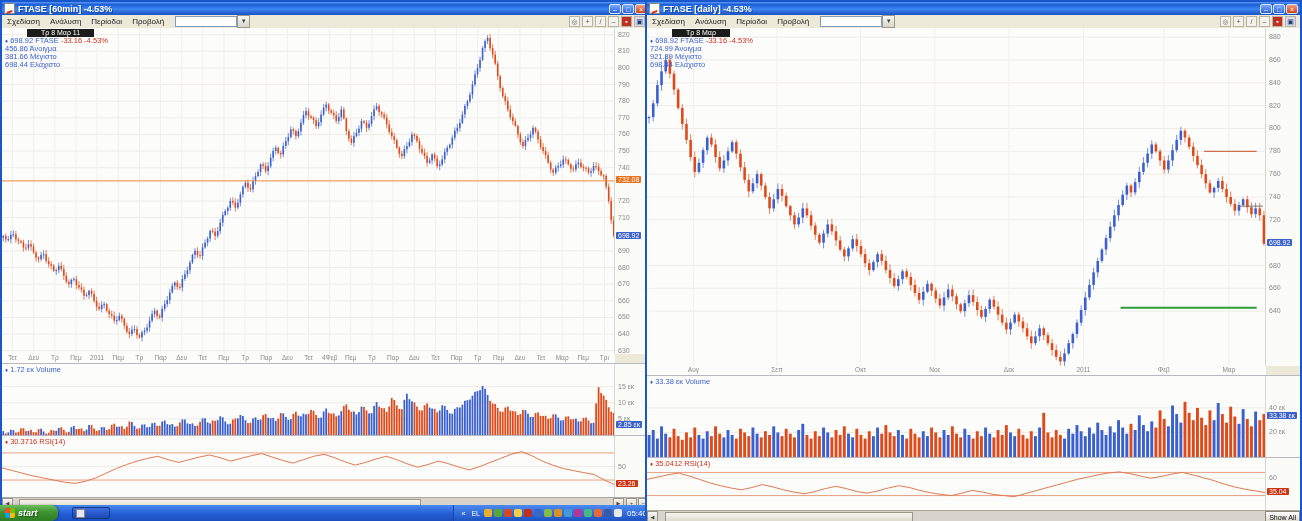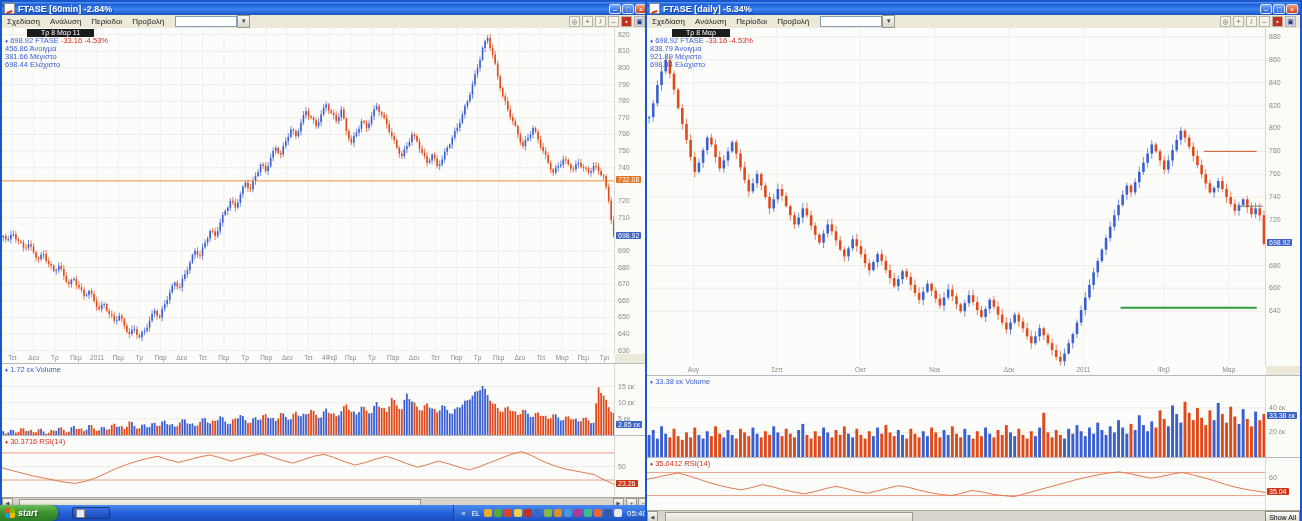--- a/index.html
+++ b/index.html
@@ -68,21 +68,21 @@
   .zoombtns{display:flex;gap:1px;margin-left:2px;}
 </style>
 </head>
 <body>
 
 <div id="screen">
 
   <div class="window" style="left:0;top:0;width:651px;height:506px;z-index:1">
     <div class="titlebar">
       <span class="wicon"></span>
-      <span class="wtitle">FTASE [60min]  -2.84%</span>
+      <span class="wtitle">FTASE [60min]  -4.53%</span>
       <span class="tbtns">
         <span class="tbtn">–</span>
         <span class="tbtn">□</span>
         <span class="tbtn close">×</span>
       </span>
     </div>
     <div class="menubar">
       <span class="menu-item">Σχεδίαση</span>
       <span class="menu-item">Ανάλυση</span>
       <span class="menu-item">Περίοδοι</span>
@@ -984,21 +984,21 @@
       <span class="zoombtns">
         <span class="sbtn">+</span>
         <span class="sbtn">–</span>
       </span>
     </div>
   </div>
 
   <div class="window" style="left:645px;top:0;width:657px;height:521px;z-index:10">
     <div class="titlebar">
       <span class="wicon"></span>
-      <span class="wtitle">FTASE [daily]  -5.34%</span>
+      <span class="wtitle">FTASE [daily]  -4.53%</span>
       <span class="tbtns">
         <span class="tbtn">–</span>
         <span class="tbtn">□</span>
         <span class="tbtn close">×</span>
       </span>
     </div>
     <div class="menubar">
       <span class="menu-item">Σχεδίαση</span>
       <span class="menu-item">Ανάλυση</span>
       <span class="menu-item">Περίοδοι</span>
@@ -1354,21 +1354,21 @@
           <div class="ytick" style="top: 233.514px;">680</div>
           <div class="ytick" style="top: 256.351px;">660</div>
           <div class="ytick" style="top: 279.189px;">640</div>
           <div class="badge" style="background: rgb(58, 98, 200); top: 211.409px;">698.92</div>
         </div>
       <div class="legend">
         <div><span class="lg-date">Τρ 8 Μαρ</span></div>
         <div class="lg-line"><span class="diamond">♦</span>
           <span class="lg-blue">698.92 FTASE</span>
           <span class="lg-red">-33.16 -4.53%</span></div>
-        <div class="lg-line lg-blue">838.79 Άνοιγμα</div>
+        <div class="lg-line lg-blue">724.99 Άνοιγμα</div>
         <div class="lg-line lg-blue">921.89 Μέγιστο</div>
         <div class="lg-line lg-blue">698.44 Ελάχιστο</div>
       </div>
     </div>
     <div class="xaxis" style="top:364px">
         <div class="xlab" style="left: 46.425px;">Αυγ</div>
         <div class="xlab" style="left: 129.99px;">Σεπ</div>
         <div class="xlab" style="left: 213.555px;">Οκτ</div>
         <div class="xlab" style="left: 287.835px;">Νοε</div>
         <div class="xlab" style="left: 362.115px;">Δεκ</div>

